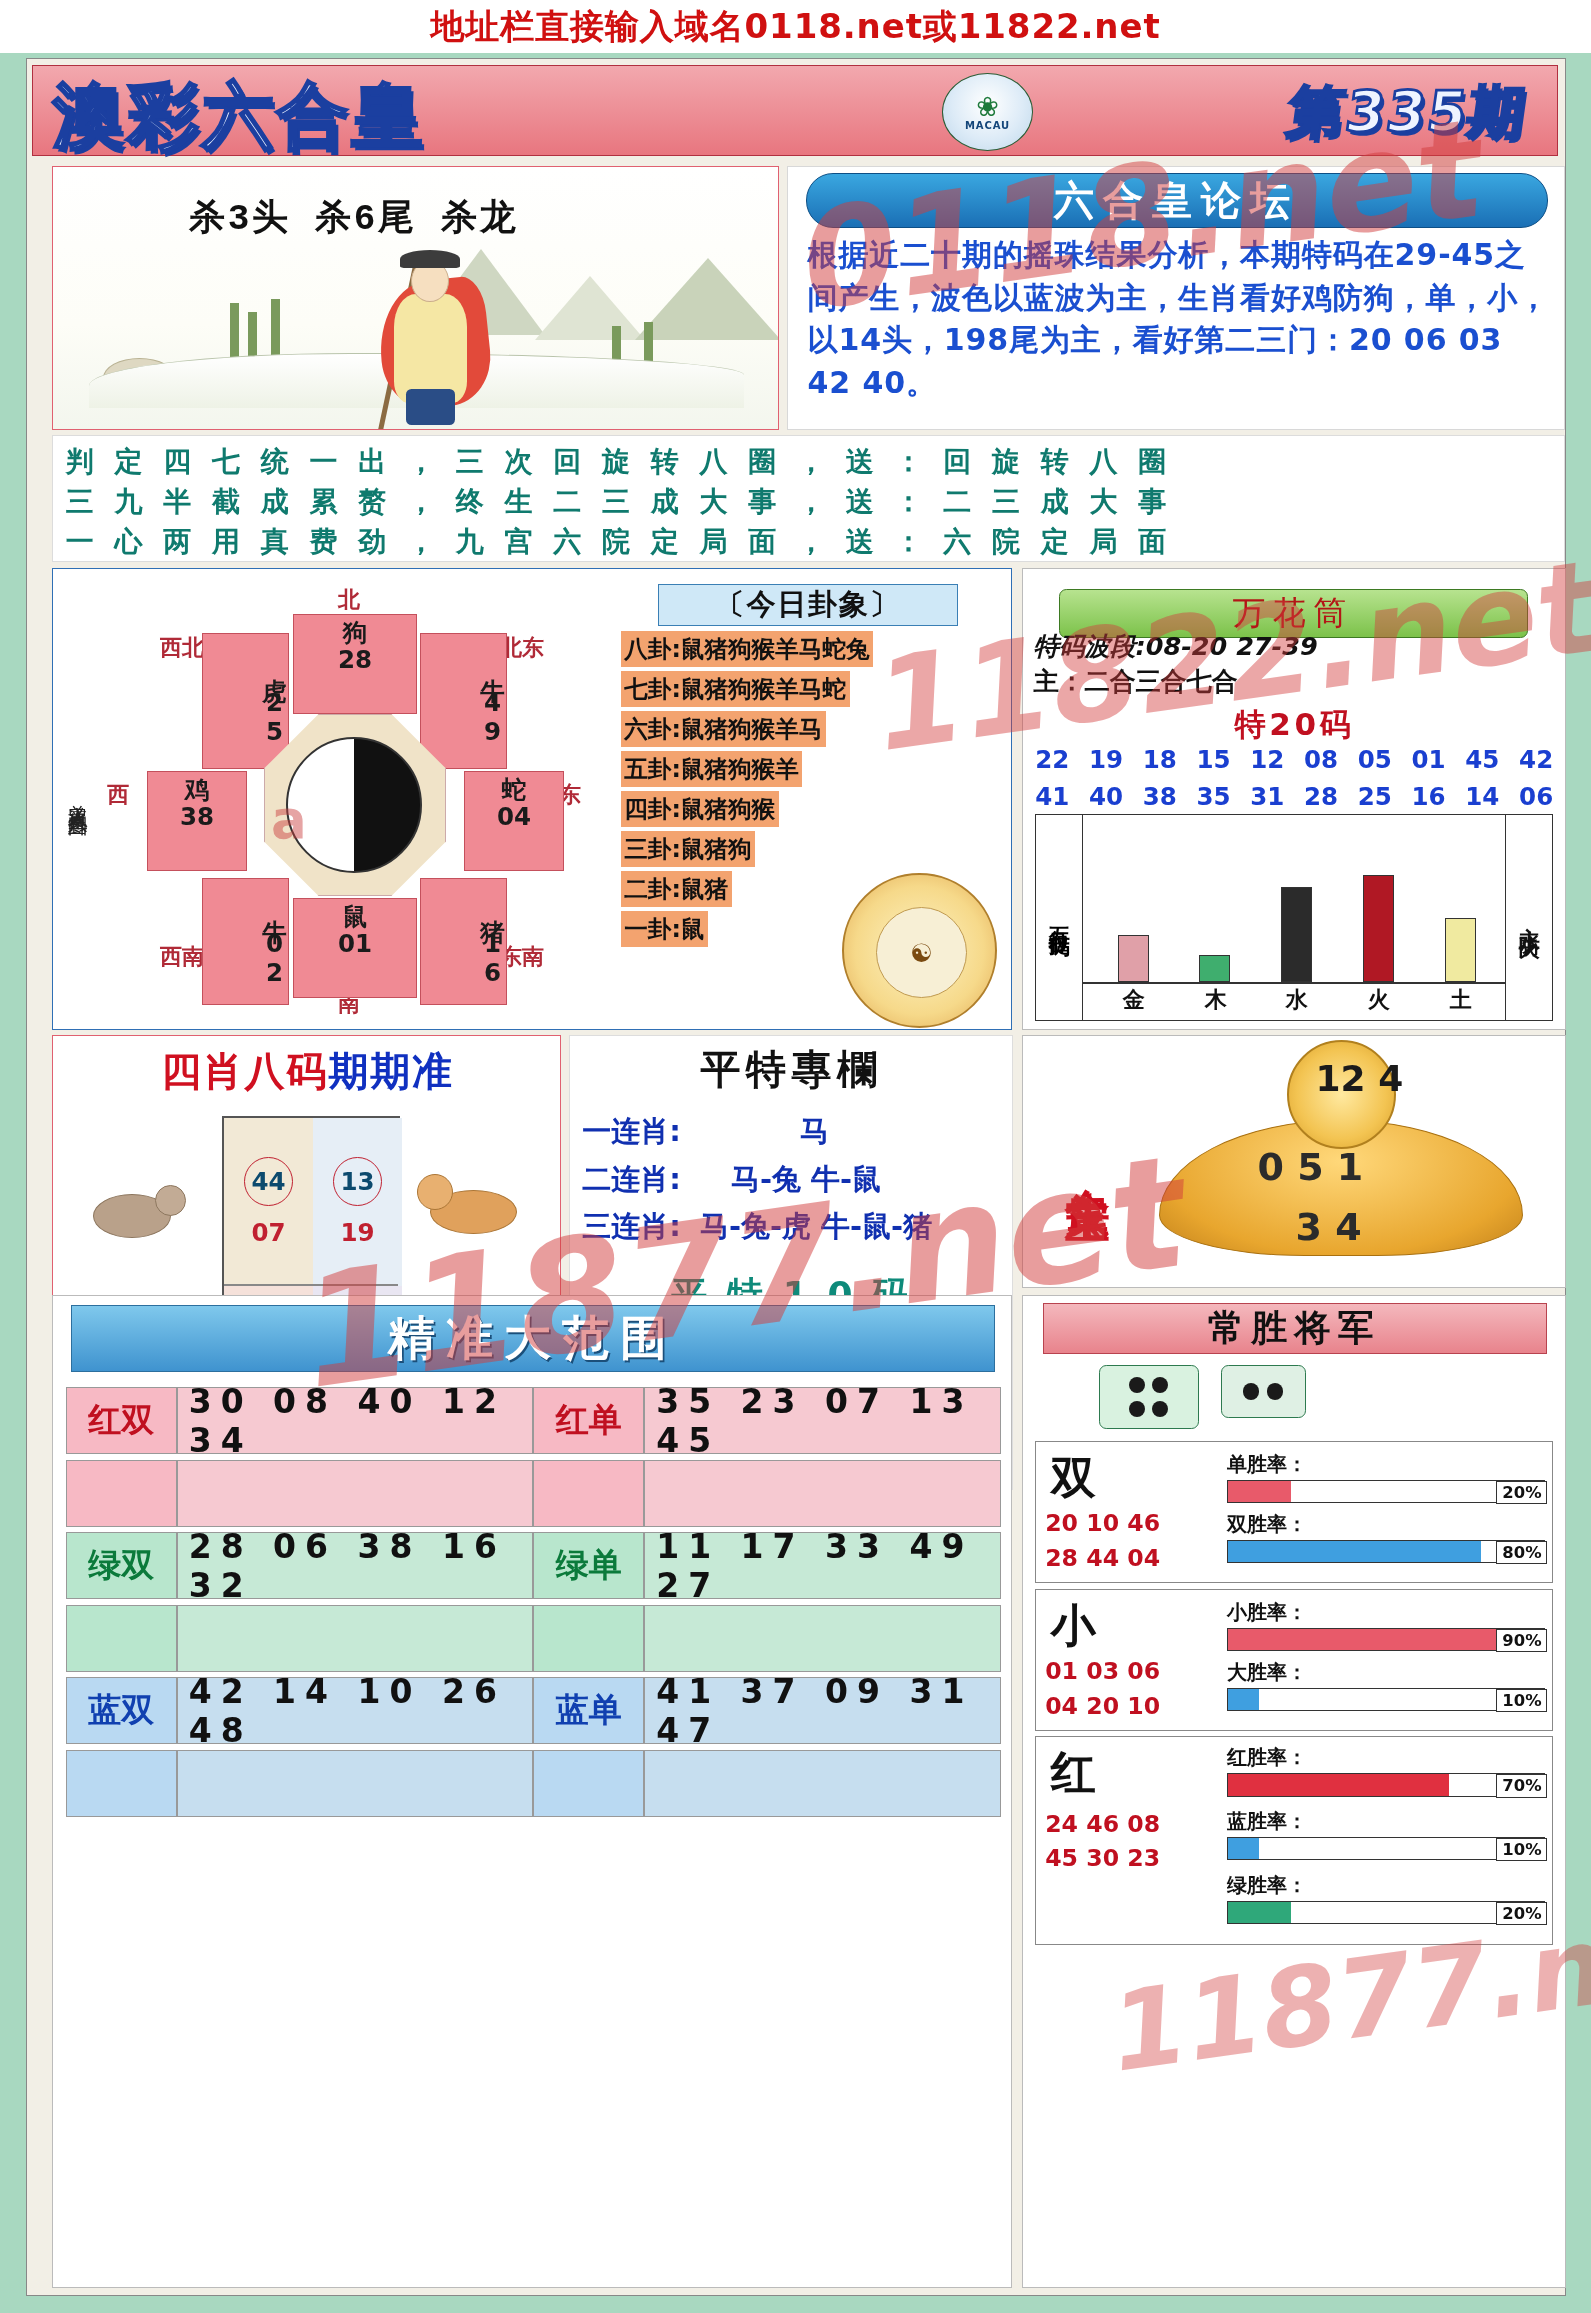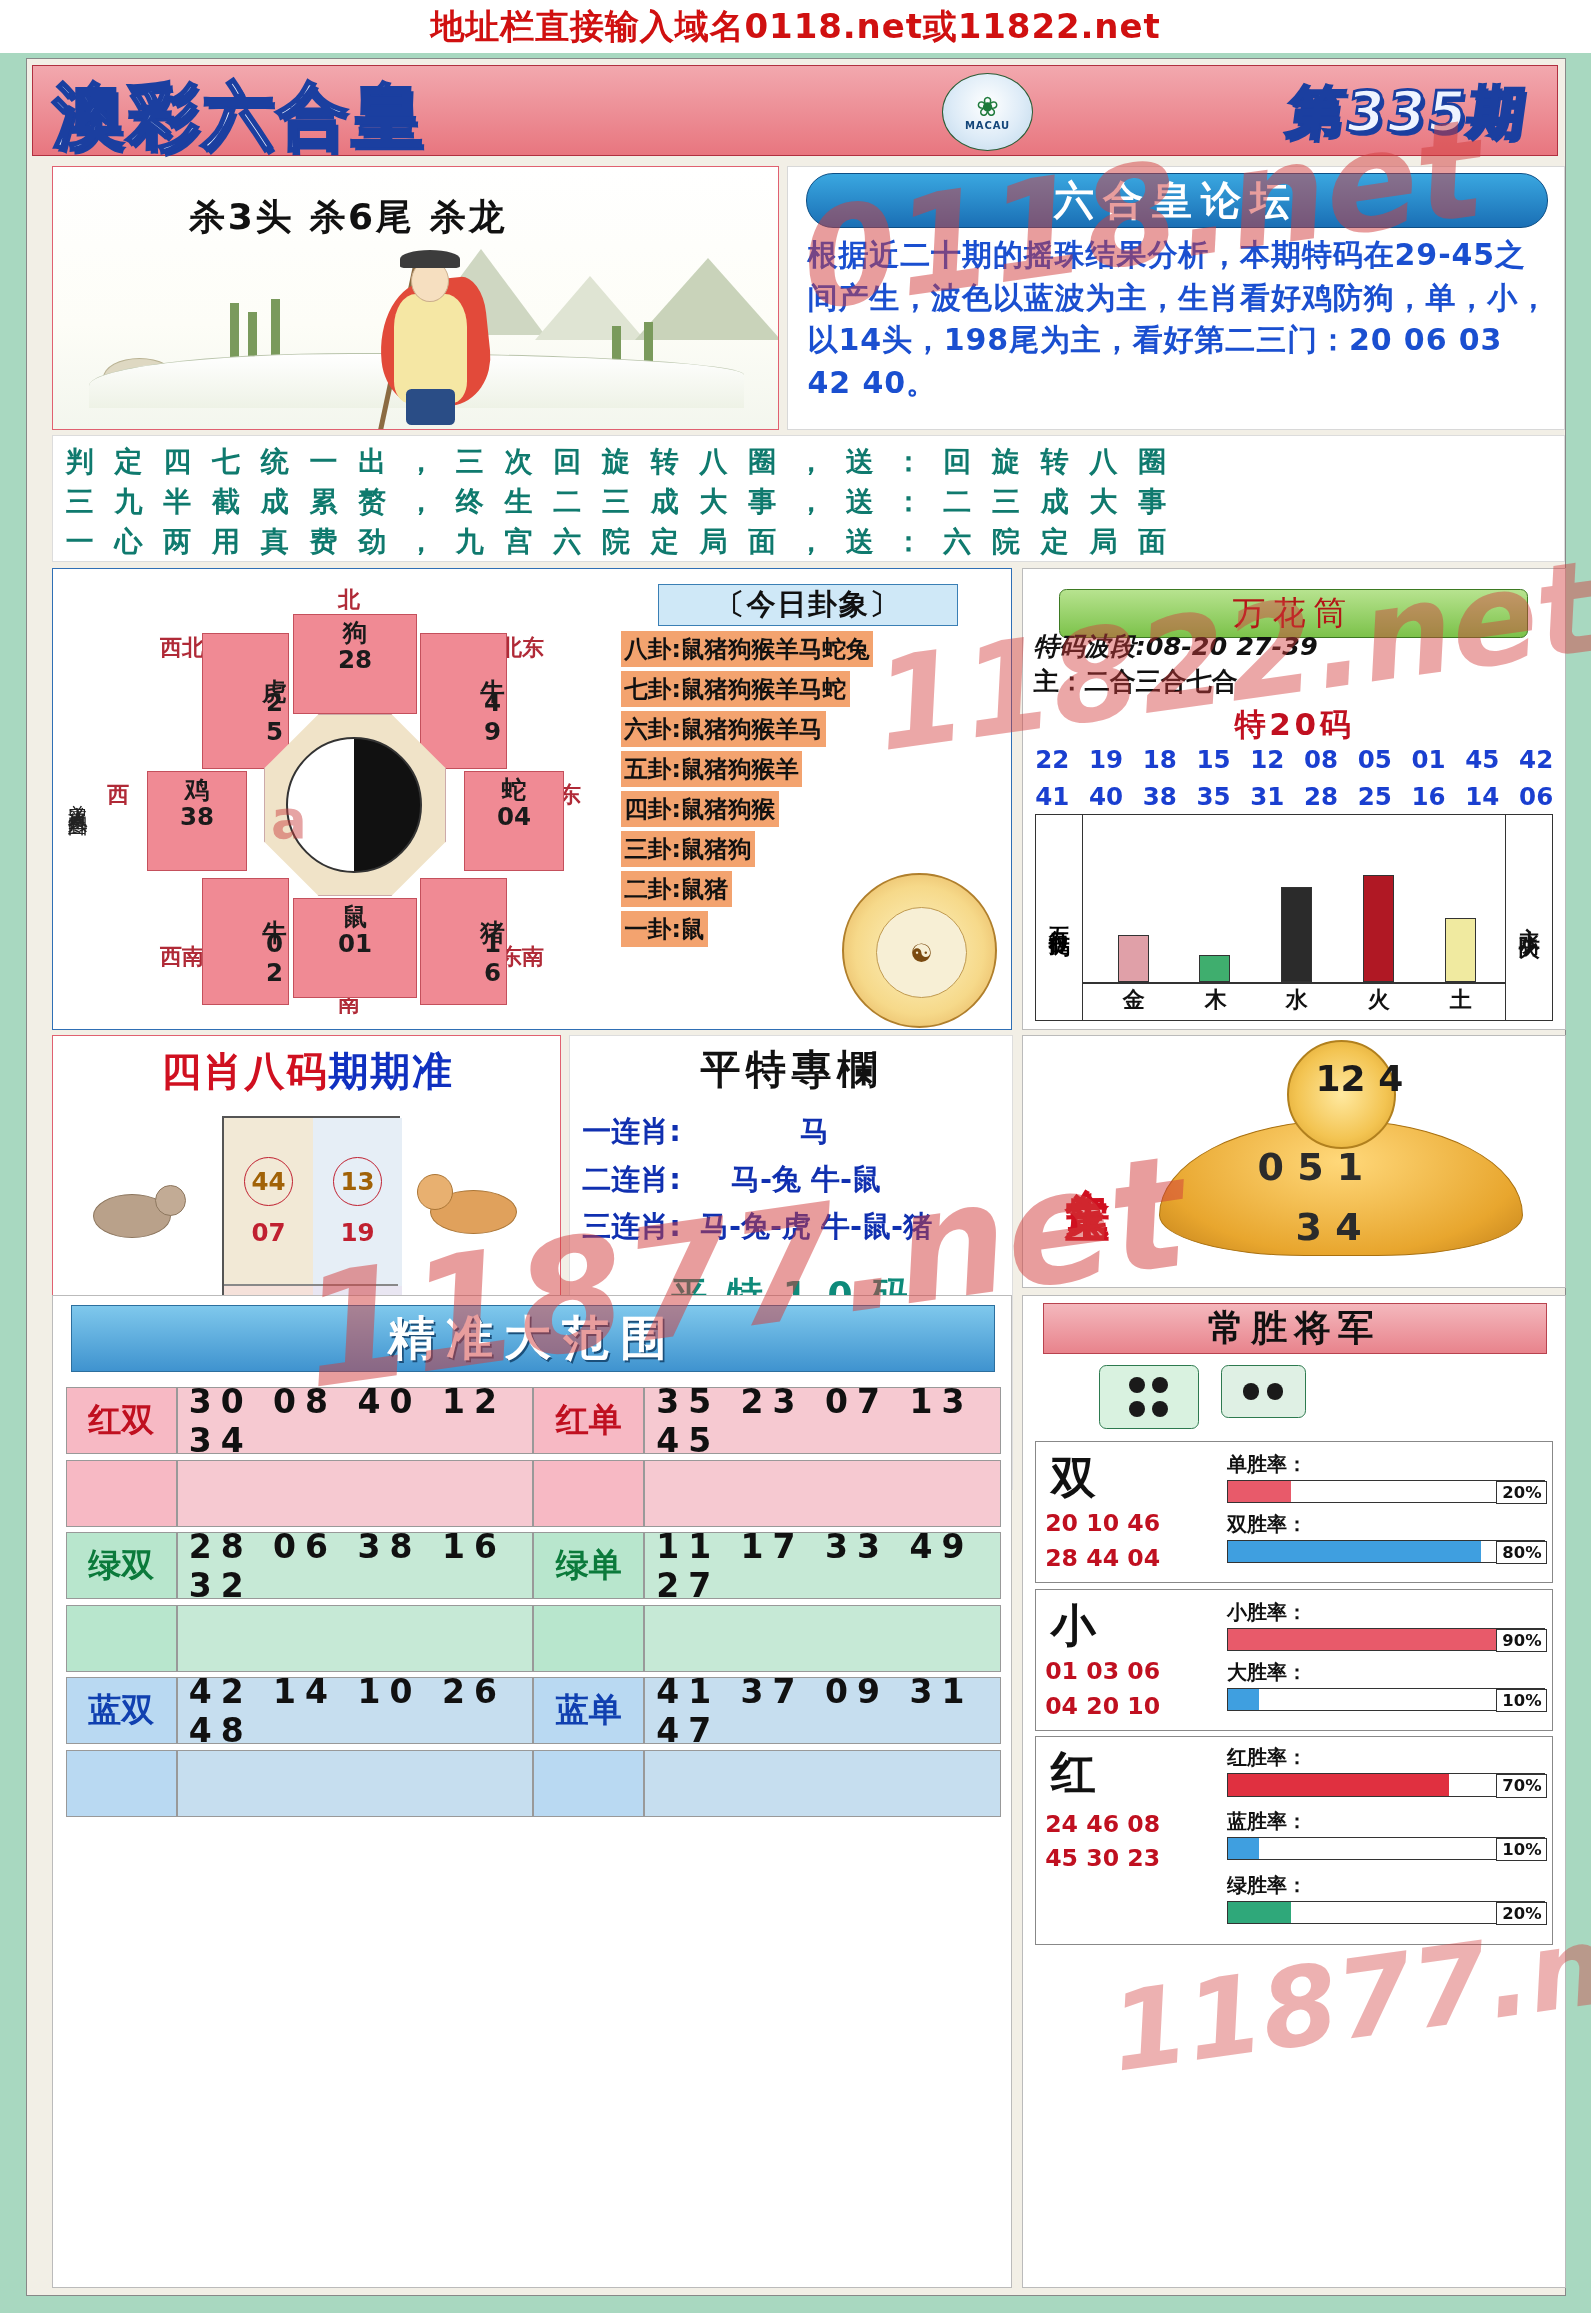--- a/index.html
+++ b/index.html
@@ -61,20 +61,21 @@
     text-shadow:3.6px 3.6px 0 #1b3fa0;
     letter-spacing:1.8px;
     transform:skewX(-8deg);
   }
 
   
   .illus {
     position:absolute; left:25.5px; top:107px; width:727px; height:264px;
     background:#ffffff; border:1.8px solid #e06070;
     overflow:hidden;
+    font-family:Liberation Mono, monospace;
   }
   .illus .kill {
     position:absolute; left:136px; top:25.5px;
     font-size:36px; font-weight:bold; color:#111;
     letter-spacing:2.7px;
   }
   .sky { position:absolute; inset:0; background:linear-gradient(#ffffff 0%, #fdfdf7 60%, #f3f6ee 100%); }
   .mount {
     position:absolute; width:0; height:0; border-style:solid;
   }
@@ -282,21 +283,21 @@
   .grid4::after {
     content:""; position:absolute; left:0; top:50%; width:100%; height:1.8px; background:#888;
   }
   .cellq {
     position:absolute; width:89px; height:168px;
     display:flex; flex-direction:column; align-items:center; justify-content:center;
   }
   .cellq .big {
     width:49px; height:49px; border-radius:50%; border:1.8px solid #c02030;
     display:flex; align-items:center; justify-content:center;
-    font-size:24.5px; font-weight:bold; color:#a16207;
+    font-size:24.5px; font-weight:bold; color:#0c4a6e;
   }
   .cellq .small { margin-top:12.7px; font-size:24.5px; font-weight:bold; color:#c02030; }
   .q-tl { background:#f2e9d6; } .q-tr { background:#e6eef6; }
   .q-bl { background:#f5e1da; } .q-br { background:#e9e6f2; }
   .animal { position:absolute; }
   .a-body { position:absolute; border-radius:50%; }
 
   
   .pingte {
     position:absolute; left:542px; top:976px; width:444px; height:455px;

